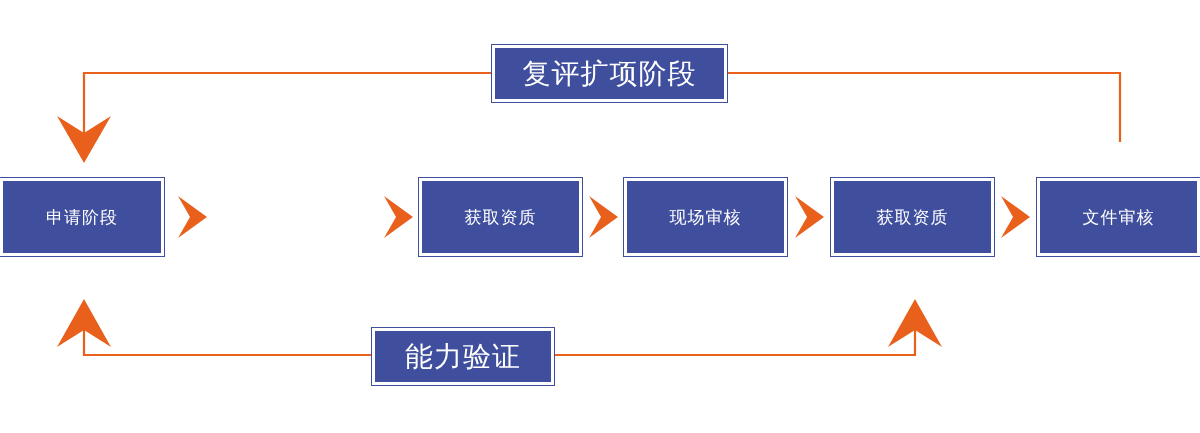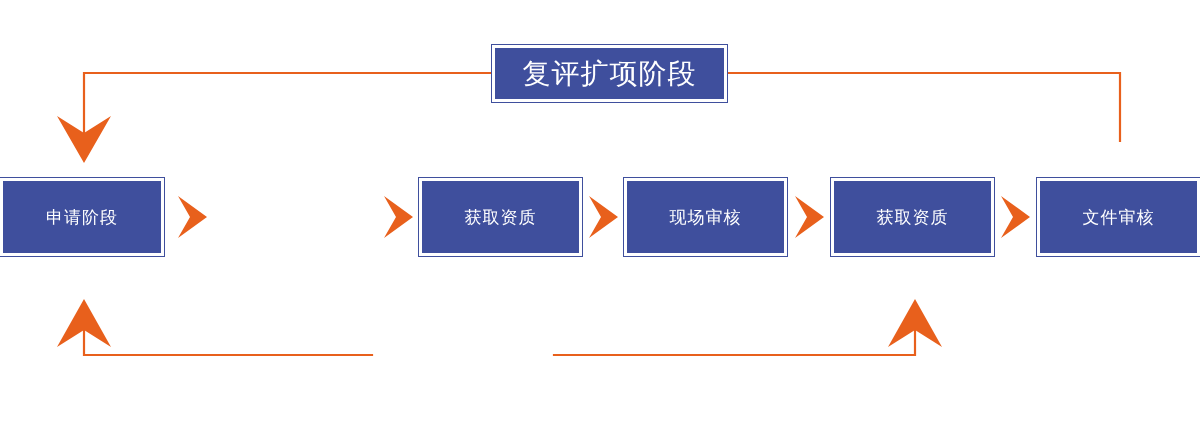--- a/index.html
+++ b/index.html
@@ -109,14 +109,17 @@
   </div>
 
   <div class="node stage-node" style="left:831px; top:178px; width:163px; height:78px;">
     <span class="label">获取资质</span>
   </div>
 
   <div class="node stage-node" style="left:1037px; top:178px; width:163px; height:78px;">
     <span class="label">文件审核</span>
   </div>
 
+  <div class="node branch-node" style="left:372px; top:328px; width:182px; height:57px;">
+    <span class="label">能力验证</span>
+  </div>
 
 </div>
 
 </body></html>

